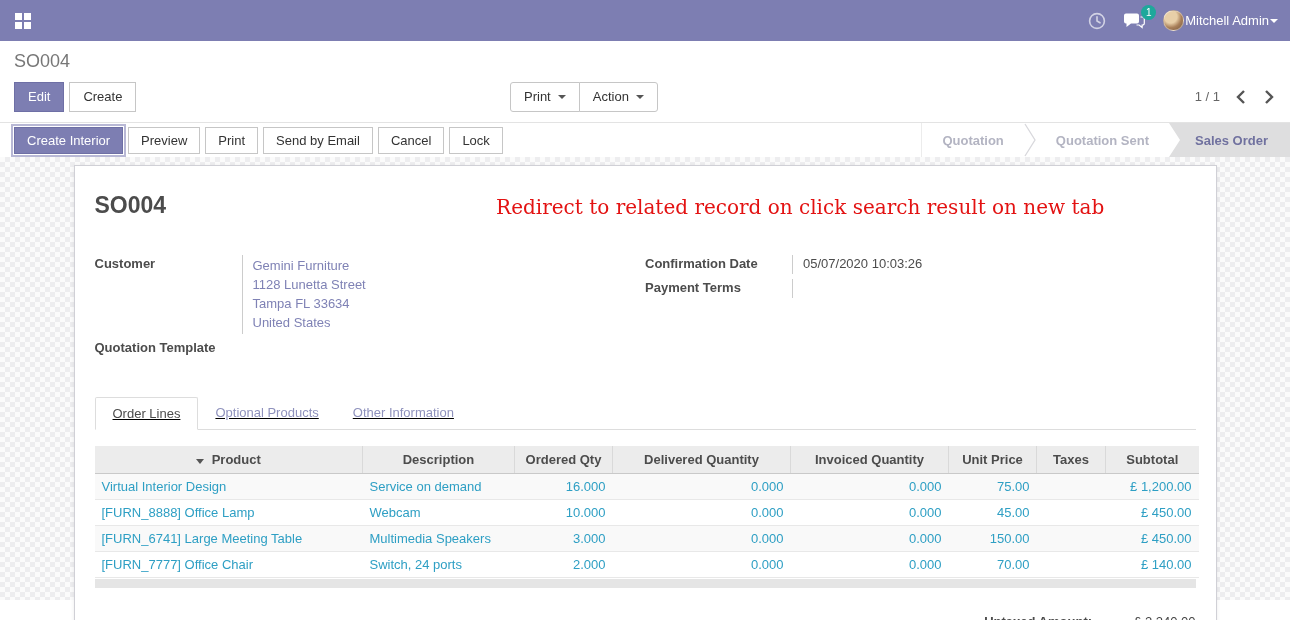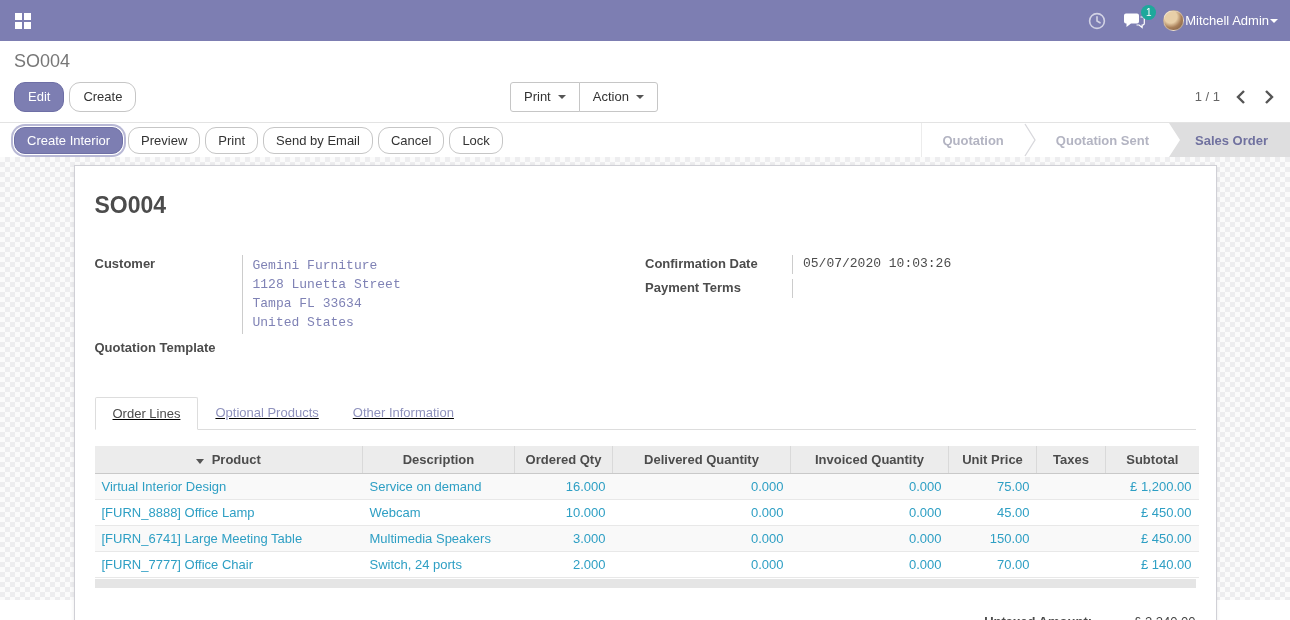--- a/index.html
+++ b/index.html
@@ -28,21 +28,21 @@
     border:1px solid rgba(255,255,255,.4); }
   .user-name { font-size:13px; color:#fff; }
   .caret { width:0; height:0; border-left:4px solid transparent; border-right:4px solid transparent;
     border-top:4px solid currentColor; display:inline-block; }
 
   
   .control-panel { background:#fff; padding:10px 14px 10px 14px; position:relative; }
   .breadcrumb { font-size:18px; color:#777; margin-bottom:9px; }
   .cp-row { display:flex; align-items:center; position:relative; height:31px; }
   .btn { display:inline-flex; align-items:center; justify-content:center; height:30px;
-    padding:0 13px; font-size:13px; border-radius:11px; border:1px solid #c6c6c6;
+    padding:0 13px; font-size:13px; border-radius:0; border:1px solid #c6c6c6;
     background:#fff; color:#333; cursor:pointer; font-family:"Liberation Sans", sans-serif; }
   .btn + .btn { margin-left:5px; }
   .btn-primary { background:#7d7eb2; border-color:#6e6fa5; color:#fff; }
   .btn-group { position:absolute; left:496px; display:flex; }
   .btn-group .btn { border-radius:0; margin-left:-1px; }
   .btn-group .btn:first-child { border-radius:3px 0 0 3px; margin-left:0; }
   .btn-group .btn:last-child { border-radius:0 3px 3px 0; }
   .btn .caret { margin-left:7px; color:#555; }
   .pager { margin-left:auto; display:flex; align-items:center; gap:14px; }
   .pager-value { font-size:13px; color:#666; }
@@ -73,21 +73,21 @@
     position:relative; }
   .sheet-header { display:flex; align-items:flex-start; }
   .sheet-title { font-size:23px; font-weight:bold; color:#4c4c4c; }
   .annotation { font-family:"DejaVu Serif", serif; font-size:20px; color:#e31212;
     margin-left:330px; margin-top:3px; white-space:nowrap; }
 
   .field-groups { display:flex; margin-top:36px; }
   .group { width:50%; }
   .field-row { display:flex; font-size:13px; margin-bottom:5px; }
   .field-label { width:147px; font-weight:bold; color:#4c4c4c; padding-top:1px; flex-shrink:0; }
-  .field-value { padding:1px 0 2px 10px; min-height:19px; flex:1;font-family:Liberation Mono, monospace; }
+  .field-value { padding:1px 0 2px 10px; min-height:19px; flex:1; }
   .bordered { border-left:1px solid #ccc; }
   .purple-link { color:#7f82b5; line-height:19px; }
   .dark-value { color:#4c4c4c; }
 
   .tabs { display:flex; border-bottom:1px solid #ddd; margin-top:34px;text-decoration:underline; }
   .tab { padding:8px 17px; font-size:13px; color:#8f92bd; cursor:pointer; }
   .tab.active { color:#4c4c4c; background:#fff; border:1px solid #ddd; border-bottom:1px solid #fff;
     margin-bottom:-1px; border-radius:2px 2px 0 0; }
 
   table.lines { width:100%; border-collapse:collapse; table-layout:fixed; font-size:13px;
@@ -193,20 +193,21 @@
     <div class="state">Quotation Sent</div>
     <div class="state active">Sales Order</div>
   </div>
 </div>
 
 <div class="content">
   <div class="sheet">
 
     <div class="sheet-header">
       <div class="sheet-title">SO004</div>
+      <div class="annotation">Redirect to related record on click search result on new tab</div>
     </div>
 
     <div class="field-groups">
       <div class="group">
         <div class="field-row">
           <div class="field-label">Customer</div>
           <div class="field-value bordered purple-link">
             <div>Gemini Furniture</div>
             <div>1128 Lunetta Street</div>
             <div>Tampa FL 33634</div>

